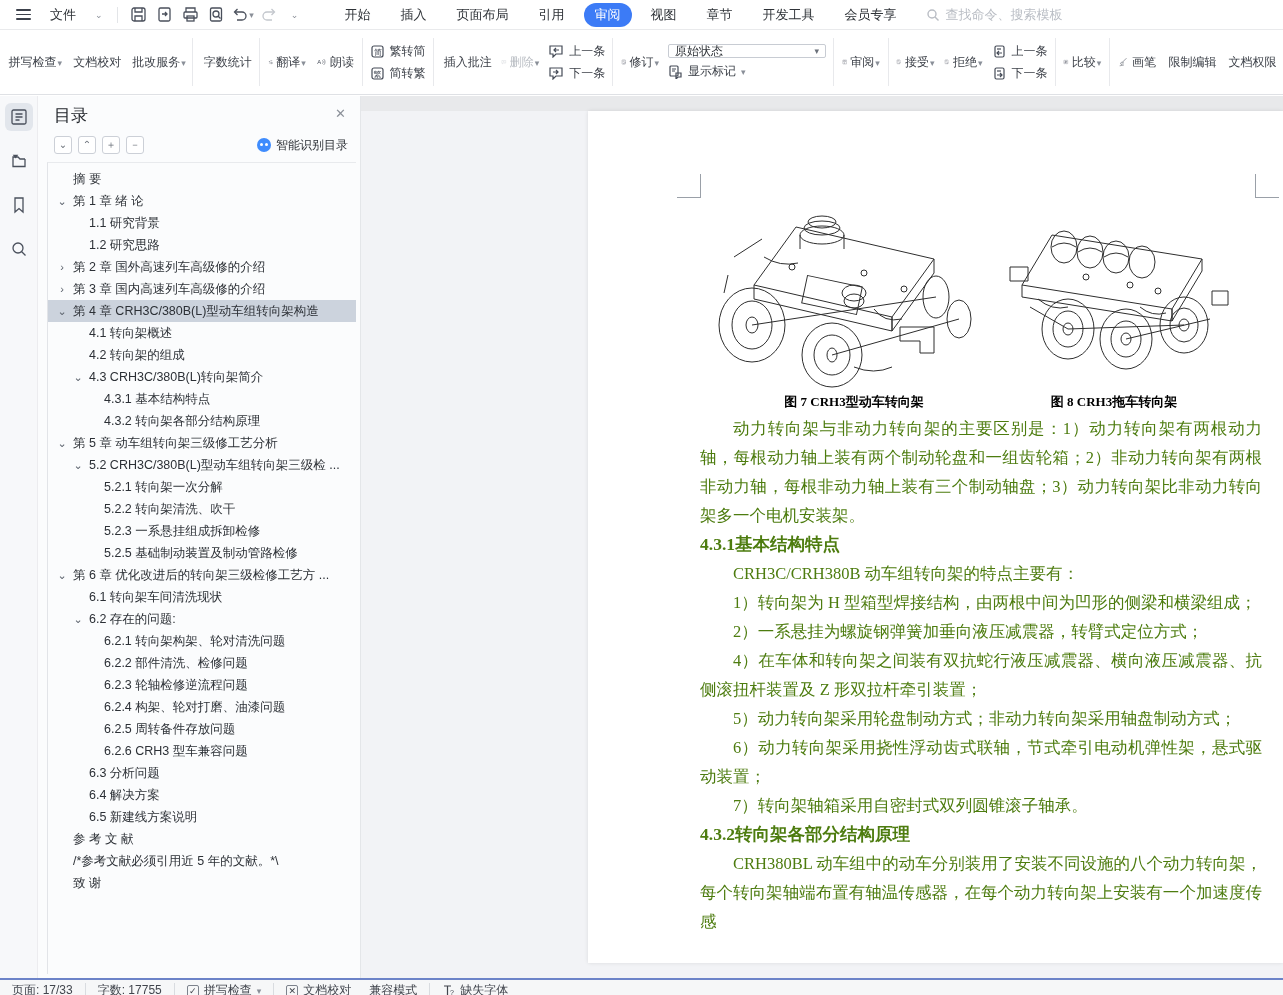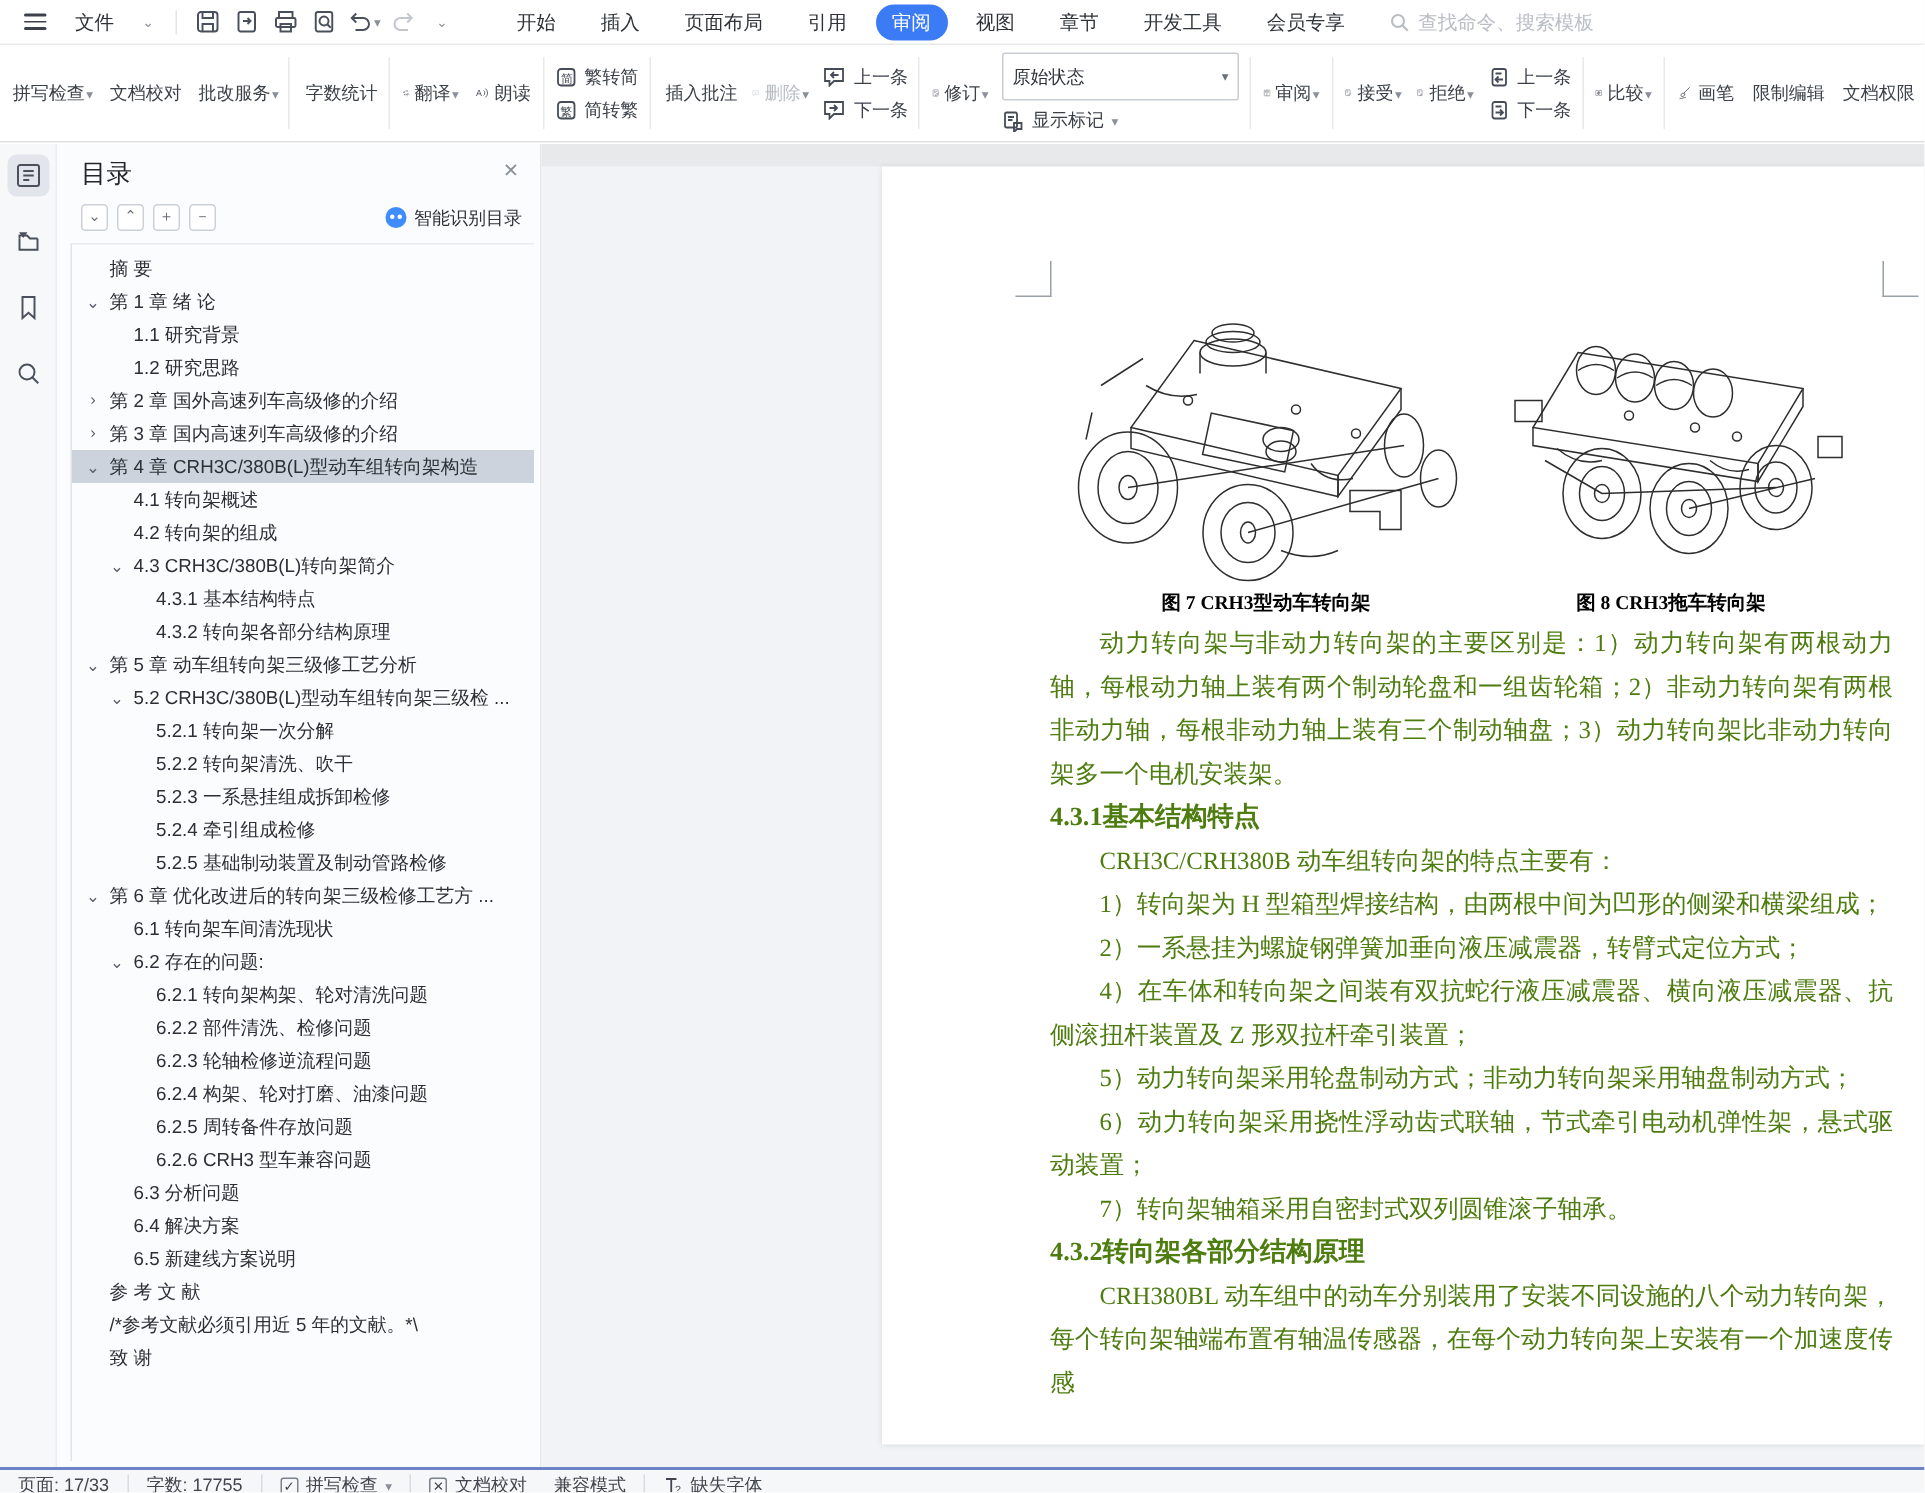--- a/index.html
+++ b/index.html
@@ -32,21 +32,21 @@
   .rbtn { display:flex; flex-direction:row; align-items:center; justify-content:center;
     gap:3px; padding:2px 5px; min-width:48px; border-radius:3px; }
   .rbtn svg { stroke:#454b57; fill:none; stroke-width:1.3; }
   .rlabel { font-size:12px; color:#3c4048; white-space:nowrap; }
   .rlabel .caret { margin-left:1px; }
   .rbtn.disabled svg { stroke:#bcc0c6; }
   .rbtn.disabled .rlabel { color:#b8bcc2; }
   .rstack { display:flex; flex-direction:column; justify-content:center; gap:5px; padding:0 4px; }
   .rsmall { display:flex; align-items:center; gap:5px; font-size:12px; color:#3c4048; white-space:nowrap; }
   .rsmall svg { stroke:#454b57; fill:none; stroke-width:1.2; }
-  .combo { width:158px; height:32px; border:1px solid #c8ccd3; border-radius:2px; background:#fff;
+  .combo { width:158px; height:14px; border:1px solid #c8ccd3; border-radius:2px; background:#fff;
     display:flex; align-items:center; justify-content:space-between; padding:0 6px; font-size:12px; color:#2f3338; }
   .combo .caret { color:#6a7079; }
 
   
   .main { position:absolute; top:96px; bottom:17px; left:0; right:0; display:flex; }
   .iconstrip { width:38px; background:#f7f8fa; border-right:1px solid #ececef;
     display:flex; flex-direction:column; align-items:center; padding-top:7px; gap:16px; }
   .stripbtn { width:28px; height:28px; display:flex; align-items:center; justify-content:center; border-radius:6px; }
   .stripbtn svg { stroke:#4a505c; fill:none; stroke-width:1.3; }
   .stripbtn.active { background:#e2e6ec; }
@@ -79,21 +79,21 @@
     box-shadow:0 0 4px rgba(0,0,0,.10); }
   .cropmark { position:absolute; width:24px; height:24px; }
   .cm-tl { left:89px; top:63px; border-right:1px solid #9aa0a8; border-bottom:1px solid #9aa0a8; }
   .cm-tr { right:4px; top:63px; border-left:1px solid #9aa0a8; border-bottom:1px solid #9aa0a8; }
   .fig { position:absolute; }
   .fig svg { stroke:#2e2e2e; fill:none; stroke-width:1; }
   .fig1 { left:116px; top:86px; }
   .fig2 { left:402px; top:96px; }
   .capt { position:absolute; top:282px; font-family:"Liberation Serif", serif; font-weight:bold;
     font-size:13px; color:#000; text-align:center; }
-  .capt1 { left:110px; width:292px; }
+  .capt1 { left:120px; width:292px; }
   .capt2 { left:400px; width:252px; }
   .bodytext { position:absolute; left:112px; top:303px; width:562px; }
   .bodytext p { font-family:"Liberation Serif", serif; font-size:16.5px; line-height:29px;
     text-align:justify; text-indent:2em; color:#4d7c0f; }
   .bodytext p.heading { font-weight:bold; text-indent:0; font-size:17.5px; }
 
   
   .statusbar { position:absolute; bottom:0; left:0; right:0; height:17px; background:#f6f7f8;
     border-top:2px solid #6c83c8; display:flex; align-items:flex-start; gap:0; padding:2px 12px 0 12px;
     font-size:12px; color:#41454d; overflow:hidden; }
@@ -478,23 +478,20 @@
             <span>5.2 CRH3C/380B(L)型动车组转向架三级检 ...</span>
           </div>
           <div class="trow lv3">
             <span>5.2.1 转向架一次分解</span>
           </div>
           <div class="trow lv3">
             <span>5.2.2 转向架清洗、吹干</span>
           </div>
           <div class="trow lv3">
             <span>5.2.3 一系悬挂组成拆卸检修</span>
-          </div>
-          <div class="trow lv3">
-            <span>5.2.4 牵引组成检修</span>
           </div>
           <div class="trow lv3">
             <span>5.2.5 基础制动装置及制动管路检修</span>
           </div>
           <div class="trow lv1">
             <span class="chev">⌄</span>
             <span>第  6  章    优化改进后的转向架三级检修工艺方 ...</span>
           </div>
           <div class="trow lv2">
             <span>6.1 转向架车间清洗现状</span>

